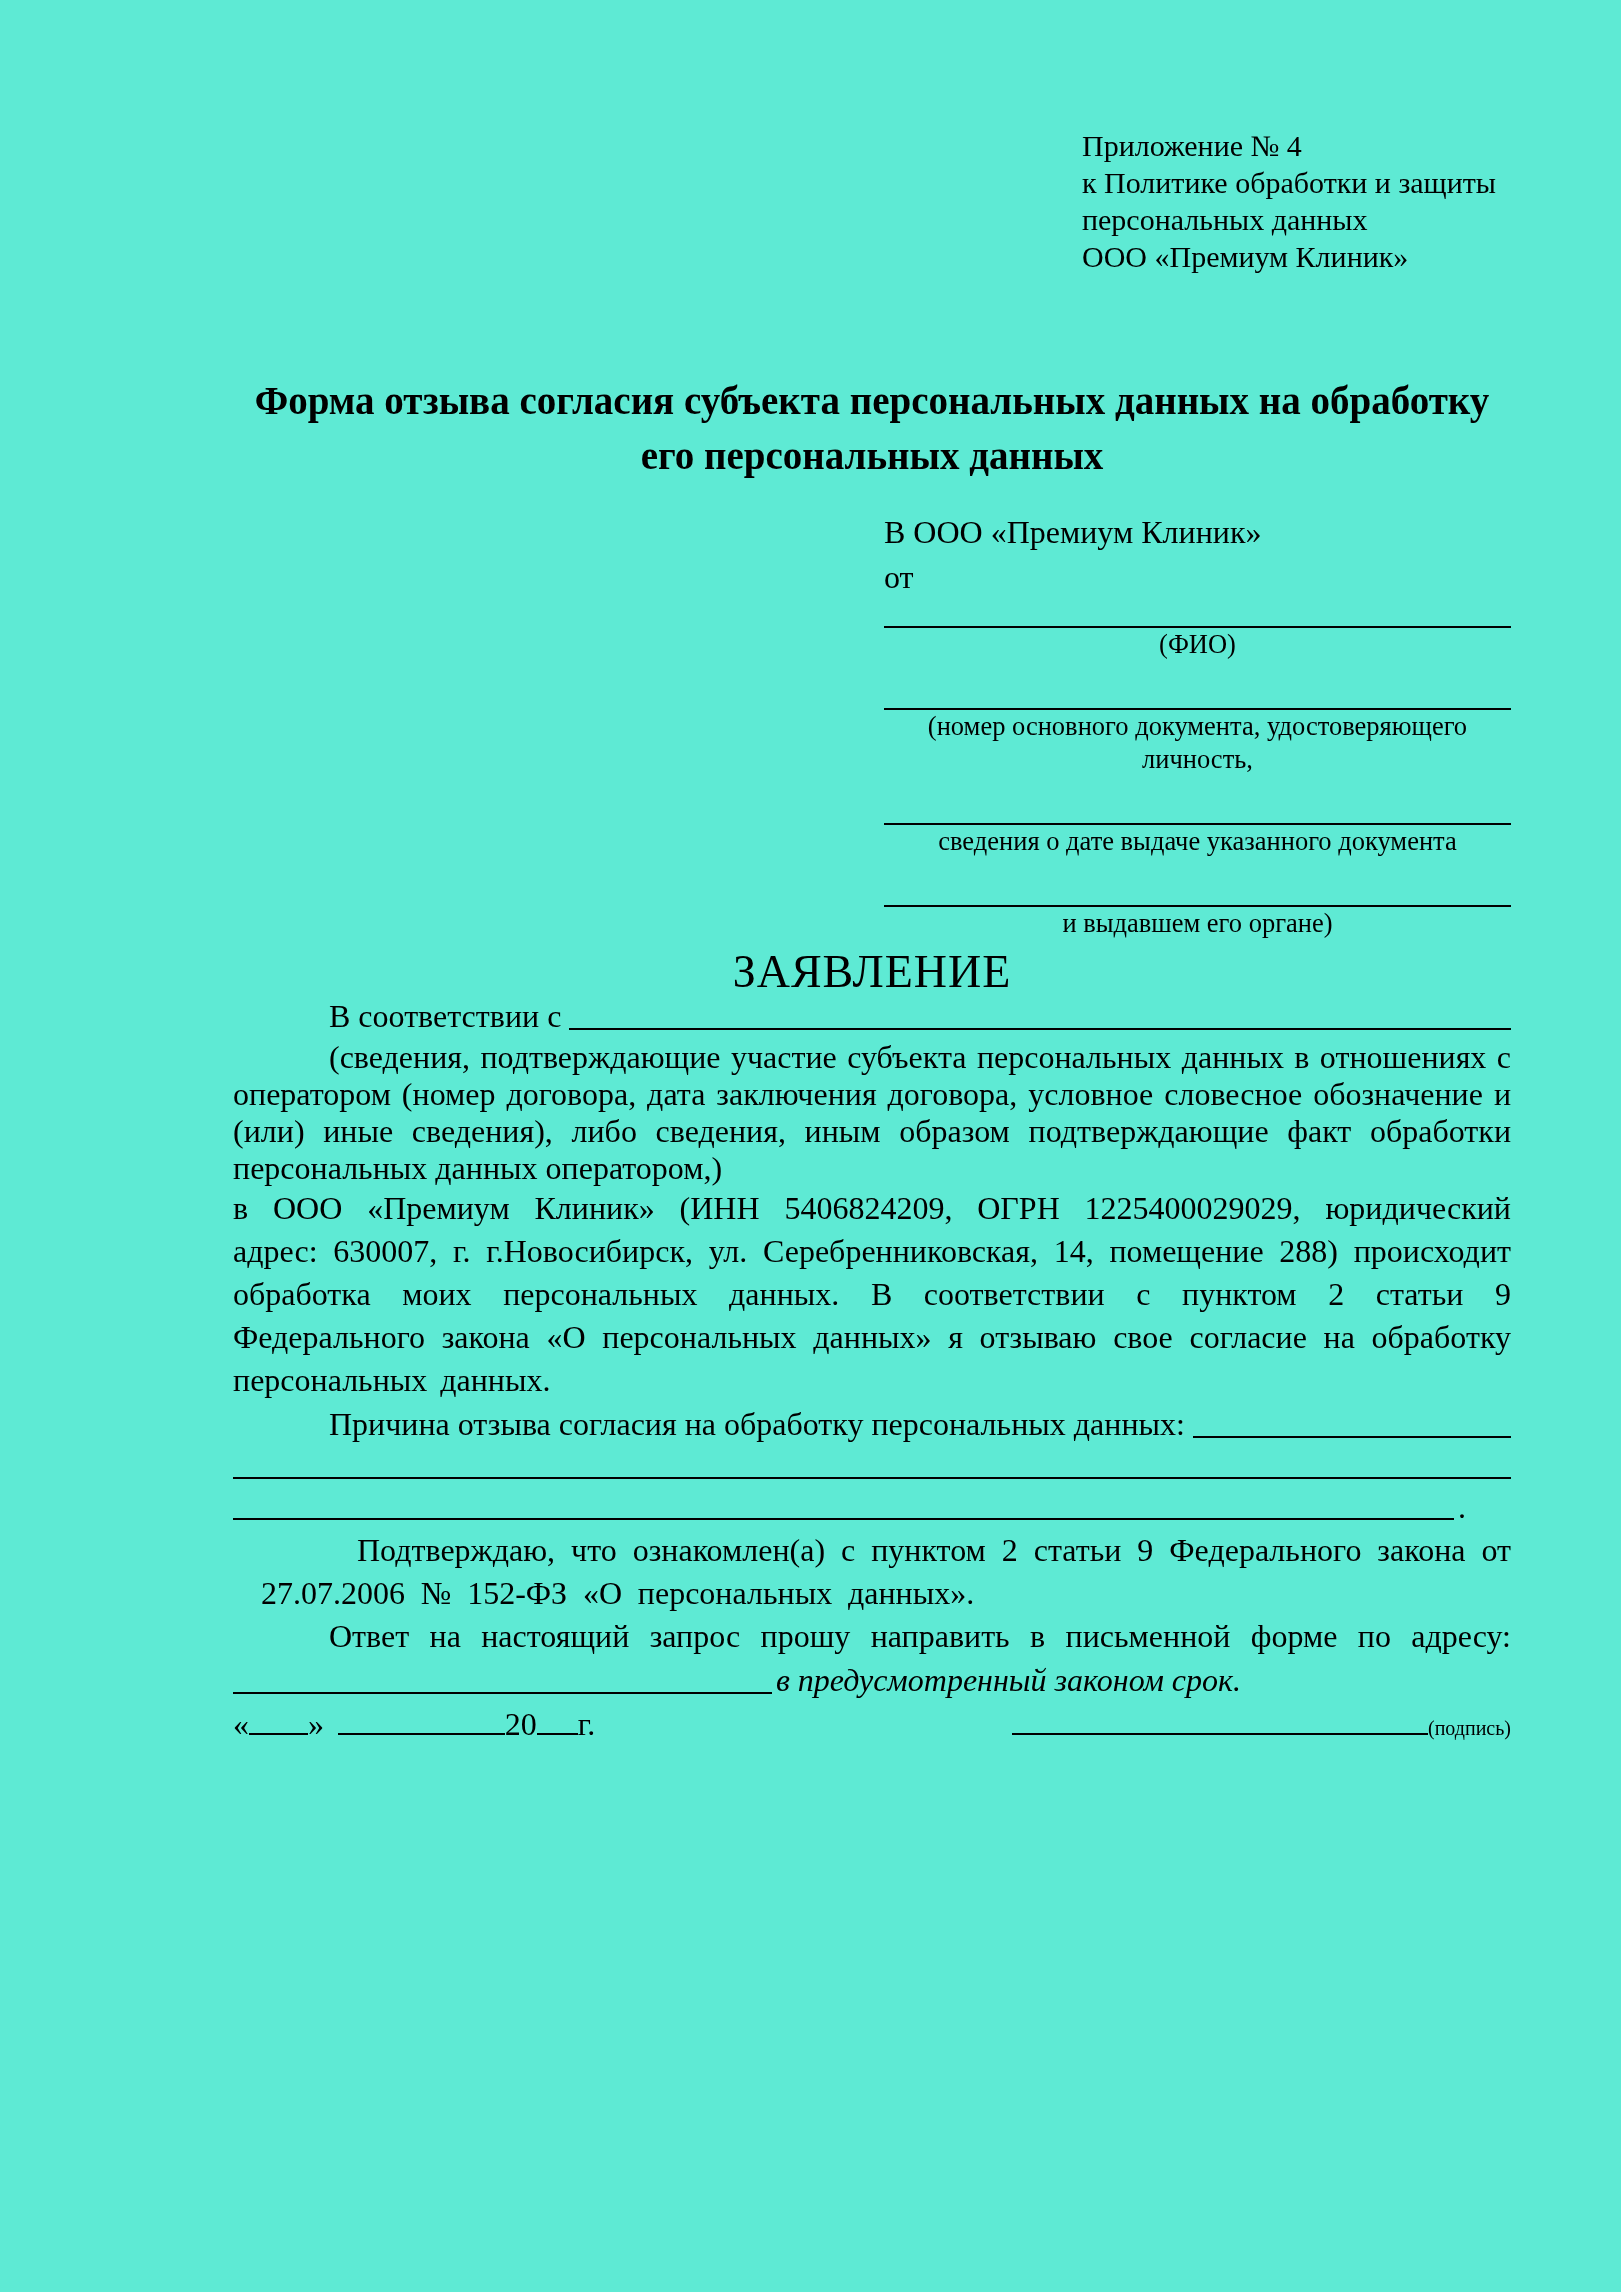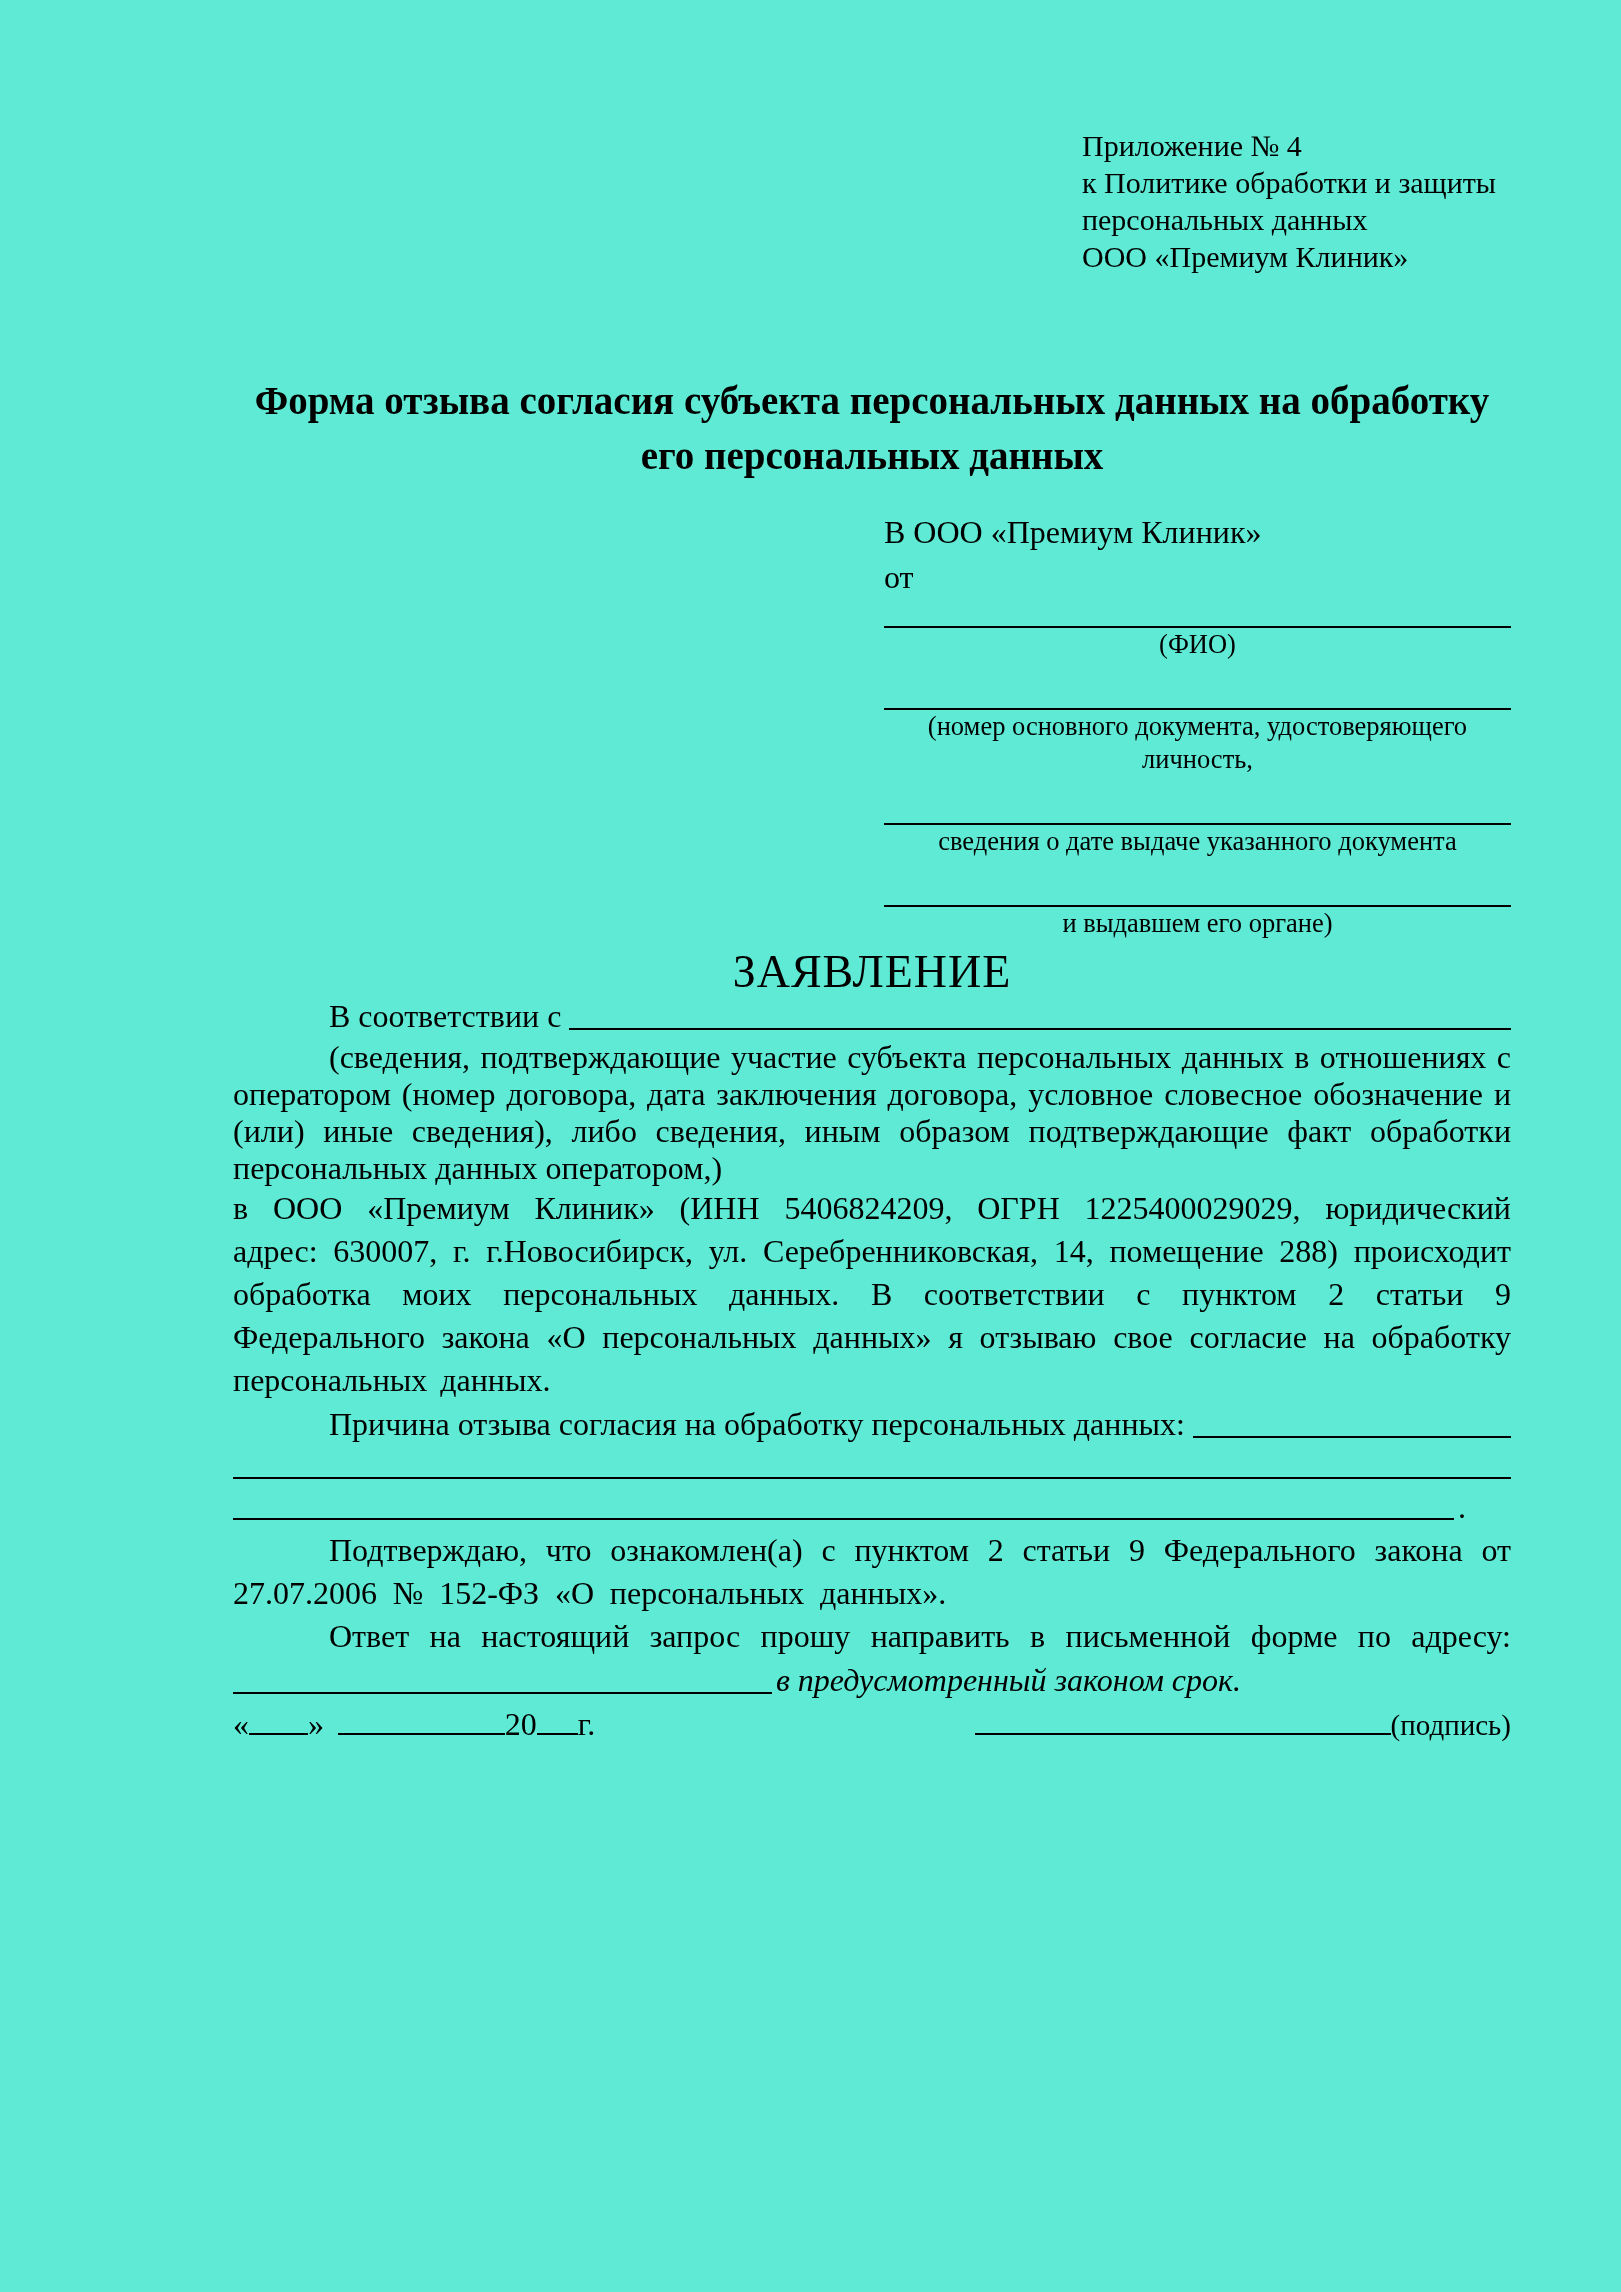--- a/index.html
+++ b/index.html
@@ -31,33 +31,33 @@
   .accordance .prefix { padding-left:96px; white-space:nowrap; }
   .flex-fill { flex:1 1 auto; border-bottom:2.9px solid #000; margin-bottom:8.8px; margin-left:7.8px; }
   .note { font-size:32px; line-height:37px; text-align:justify; text-indent:96px; }
   .p-body { text-align:justify; word-spacing:4.9px; }
   .reason { display:flex; line-height:45px; }
   .reason .label { padding-left:96px; white-space:nowrap; }
   .ruled-row { display:flex; align-items:flex-end; height:41px; }
   .ruled-row .fill2 { flex:1 1 auto; border-bottom:2.9px solid #000; margin-bottom:8.8px; }
   .ruled-row.with-period { padding-right:45px; }
   .ruled-row.with-period .fill2 { margin-right:3.9px; }
-  .p-confirm { text-align:justify; text-indent:96px; word-spacing:7.8px; }
+  .p-confirm { text-align:justify; text-indent:96px; word-spacing:7.8px;margin-left:28px; }
   .p-reply { text-align:justify; text-align-last:justify; text-indent:96px; word-spacing:5.9px; }
   .reply-second { display:flex; line-height:45px; }
   .reply-second .rule-lead { width:539px; border-bottom:2.9px solid #000; margin-bottom:8.8px; }
   .reply-second .suffix { padding-left:3.9px;font-style:italic; }
   
   .footer-row { display:flex; justify-content:space-between; align-items:baseline; }
   .rule { display:inline-block; height:29px; border-bottom:2.9px solid #000; vertical-align:baseline; }
   .rule.w60 { width:59px; }
   .rule.w170 { width:167px; margin-left:13.7px; }
   .rule.w42 { width:41px; }
   .rule.w424 { width:416px; }
-  .sig-caption { font-size:29px; }
+  .sig-caption { font-size:20px; }
   .date-group { white-space:nowrap; }
   .sig-group { white-space:nowrap; }
 </style>
 </head>
 <body>
 
 <div class="page">
 
   <div class="annex">
     <div>Приложение № 4</div>

